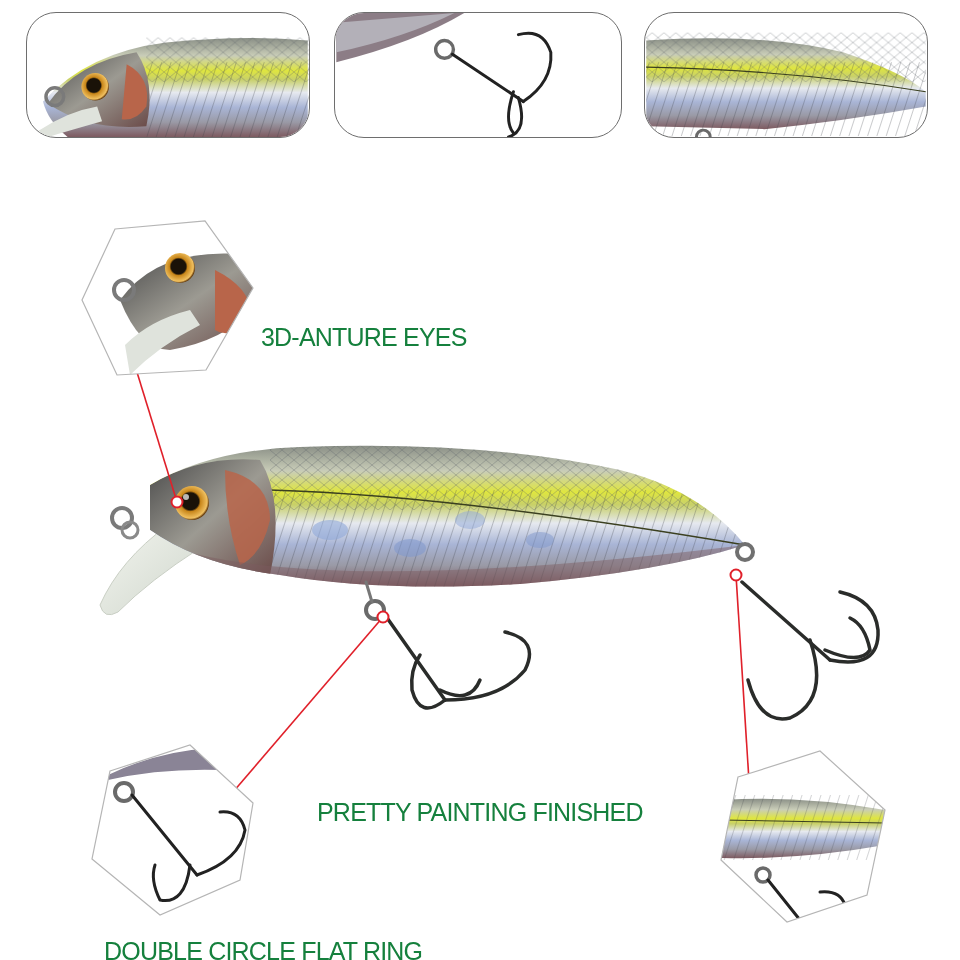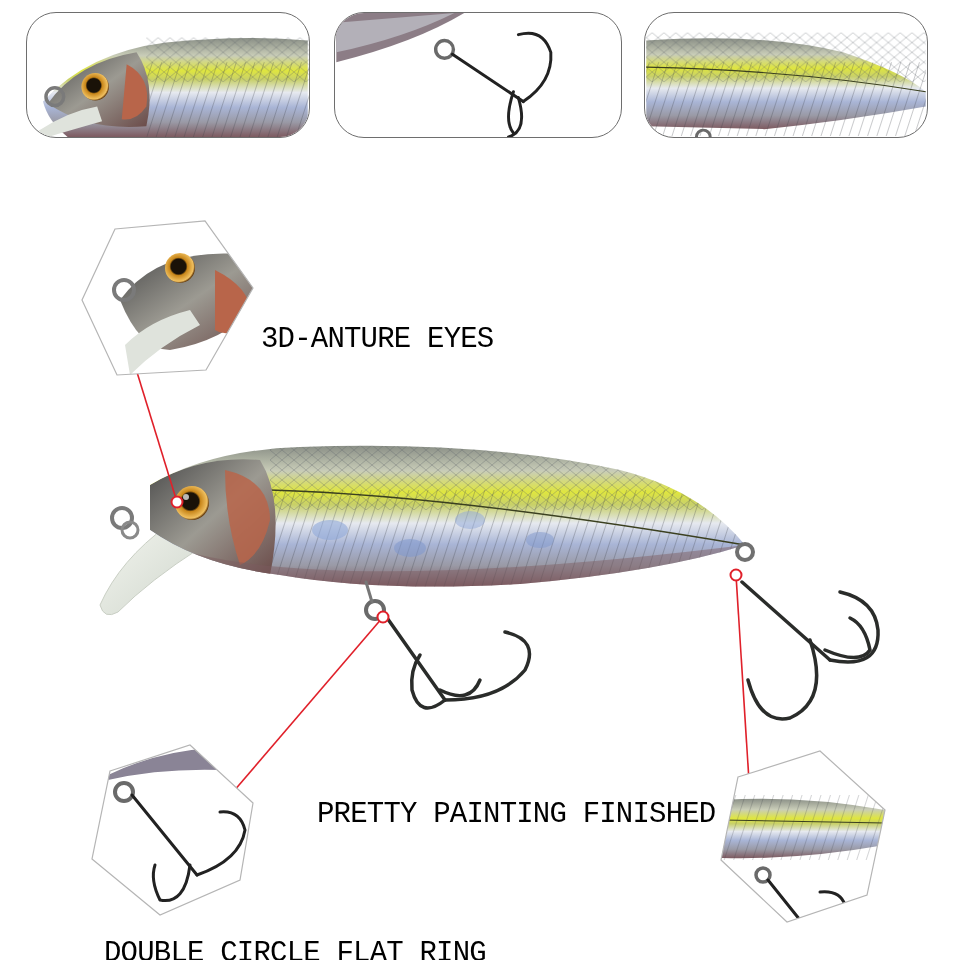--- a/index.html
+++ b/index.html
@@ -1,20 +1,20 @@
 <!DOCTYPE html>
 <html><head>
 <meta charset="utf-8">
 <style>
   html,body{margin:0;padding:0;background:#ffffff;}
   body{width:960px;height:960px;position:relative;overflow:hidden;font-family:"Liberation Sans","DejaVu Sans",sans-serif;}
   .panel{position:absolute;top:12px;height:126px;border:1.5px solid #6e6e6e;border-radius:30px;overflow:hidden;background:#fff;box-sizing:border-box;}
   .panel svg{position:absolute;left:0;top:0;width:100%;height:100%;}
   #stage{position:absolute;left:0;top:0;width:960px;height:960px;}
-  .label{position:absolute;color:#000000;font-family:Liberation Mono, monospace;font-size:29px;letter-spacing:-0.8px;white-space:nowrap;line-height:1;}
+  .label{position:absolute;color:#15803d;font-family:Liberation Sans, sans-serif;font-size:25px;letter-spacing:-0.8px;white-space:nowrap;line-height:1;}
 </style>
 </head>
 <body>
 
 <svg id="stage" viewBox="0 0 960 960" xmlns="http://www.w3.org/2000/svg">
   <defs>
     <linearGradient id="bodyGrad" x1="0" y1="0" x2="0" y2="1">
       <stop offset="0" stop-color="#8a8f86"></stop>
       <stop offset="0.18" stop-color="#c9cdb8"></stop>
       <stop offset="0.33" stop-color="#dfe63f"></stop>

